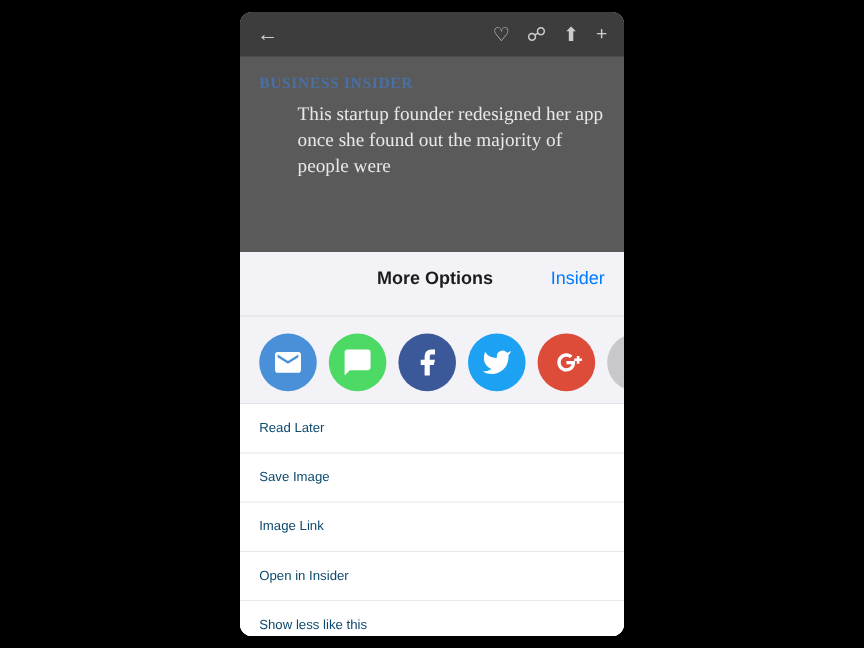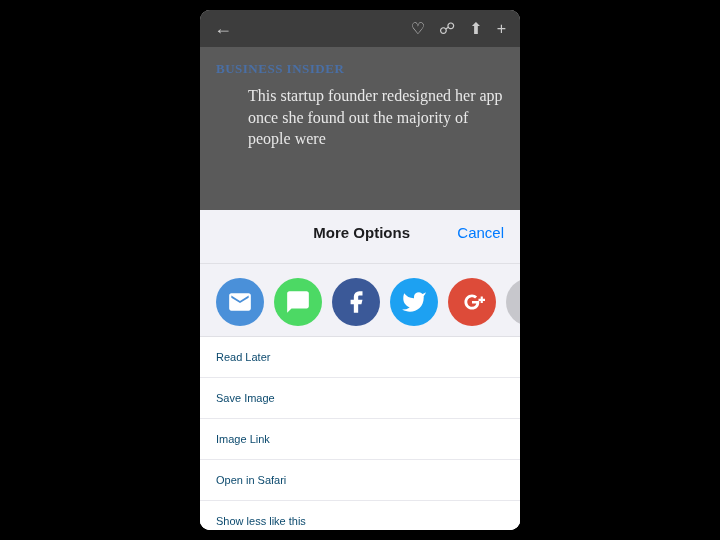--- a/index.html
+++ b/index.html
@@ -173,21 +173,21 @@
       <div class="article-source">Business Insider</div>
       <div class="article-title">This startup founder redesigned her app once she found out the majority of people were</div>
     </div>
   </div>
 
   <div class="bottom-sheet">
 
     <div class="sheet-header">
       <div style="width:50px"></div>
       <div class="sheet-title">More Options</div>
-      <div class="sheet-cancel">Cancel</div>
+      <div class="sheet-cancel">Insider</div>
     </div>
 
     <div class="share-icons-row">
 
       <div class="share-icon-btn icon-mail">
         <svg viewBox="0 0 24 24">
           <path d="M20 4H4c-1.1 0-2 .9-2 2v12c0 1.1.9 2 2 2h16c1.1 0 2-.9 2-2V6c0-1.1-.9-2-2-2zm0 4l-8 5-8-5V6l8 5 8-5v2z"></path>
         </svg>
       </div>
 
@@ -230,21 +230,21 @@
       <div class="menu-item">
         <span>Read Later</span>
       </div>
       <div class="menu-item">
         <span>Save Image</span>
       </div>
       <div class="menu-item">
         <span>Image Link</span>
       </div>
       <div class="menu-item">
-        <span>Open in Safari</span>
+        <span>Open in Insider</span>
       </div>
       <div class="menu-item">
         <span>Show less like this</span>
       </div>
 
     </div>
 
   </div>
 </div>
 

